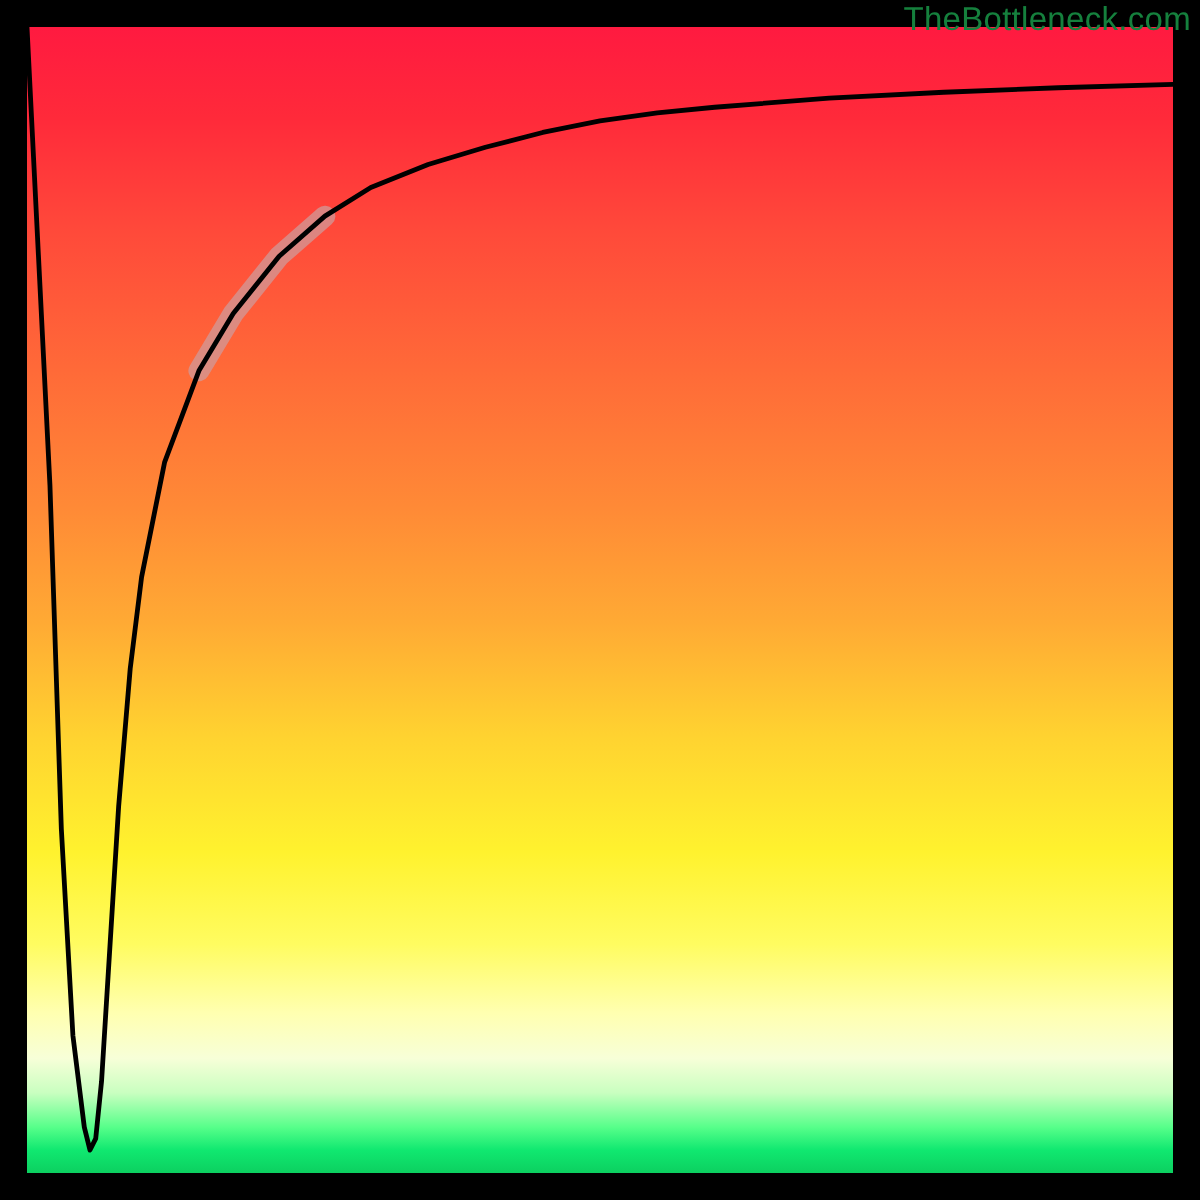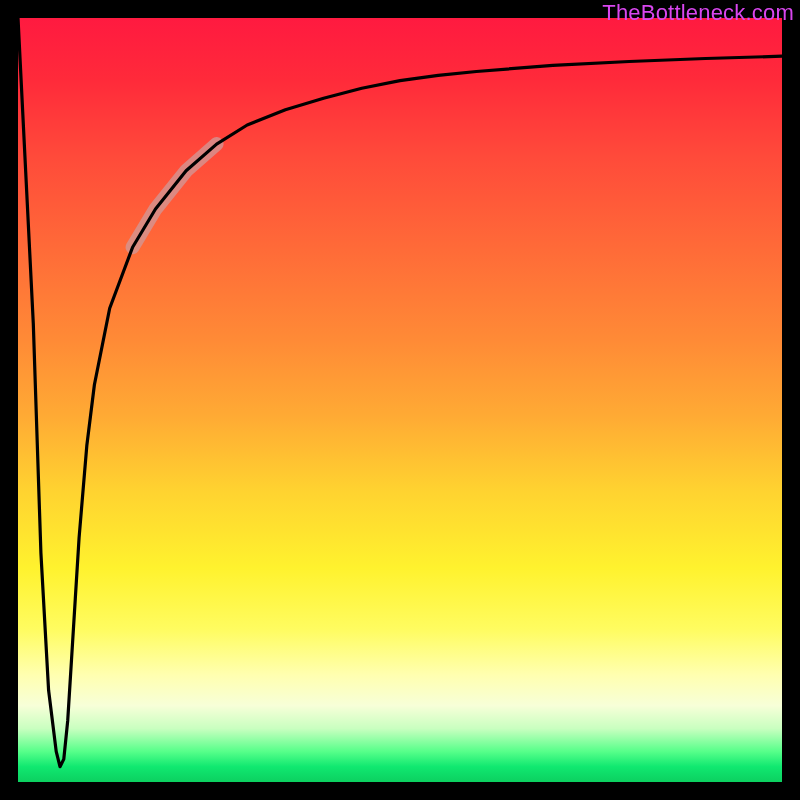--- a/index.html
+++ b/index.html
@@ -48,21 +48,21 @@
     left: 18px;
     top: 18px;
     width: 764px;
     height: 764px;
     pointer-events: none;
   }
   .watermark {
     position: absolute;
     top: 0px;
     right: 6px;
-    color: #d946ef;
+    color: #15803d;
     font-size: 22px;
     font-weight: 400;
     letter-spacing: 0.2px;
   }
 </style>
 </head>
 <body>
 
 <div class="outer">
 

